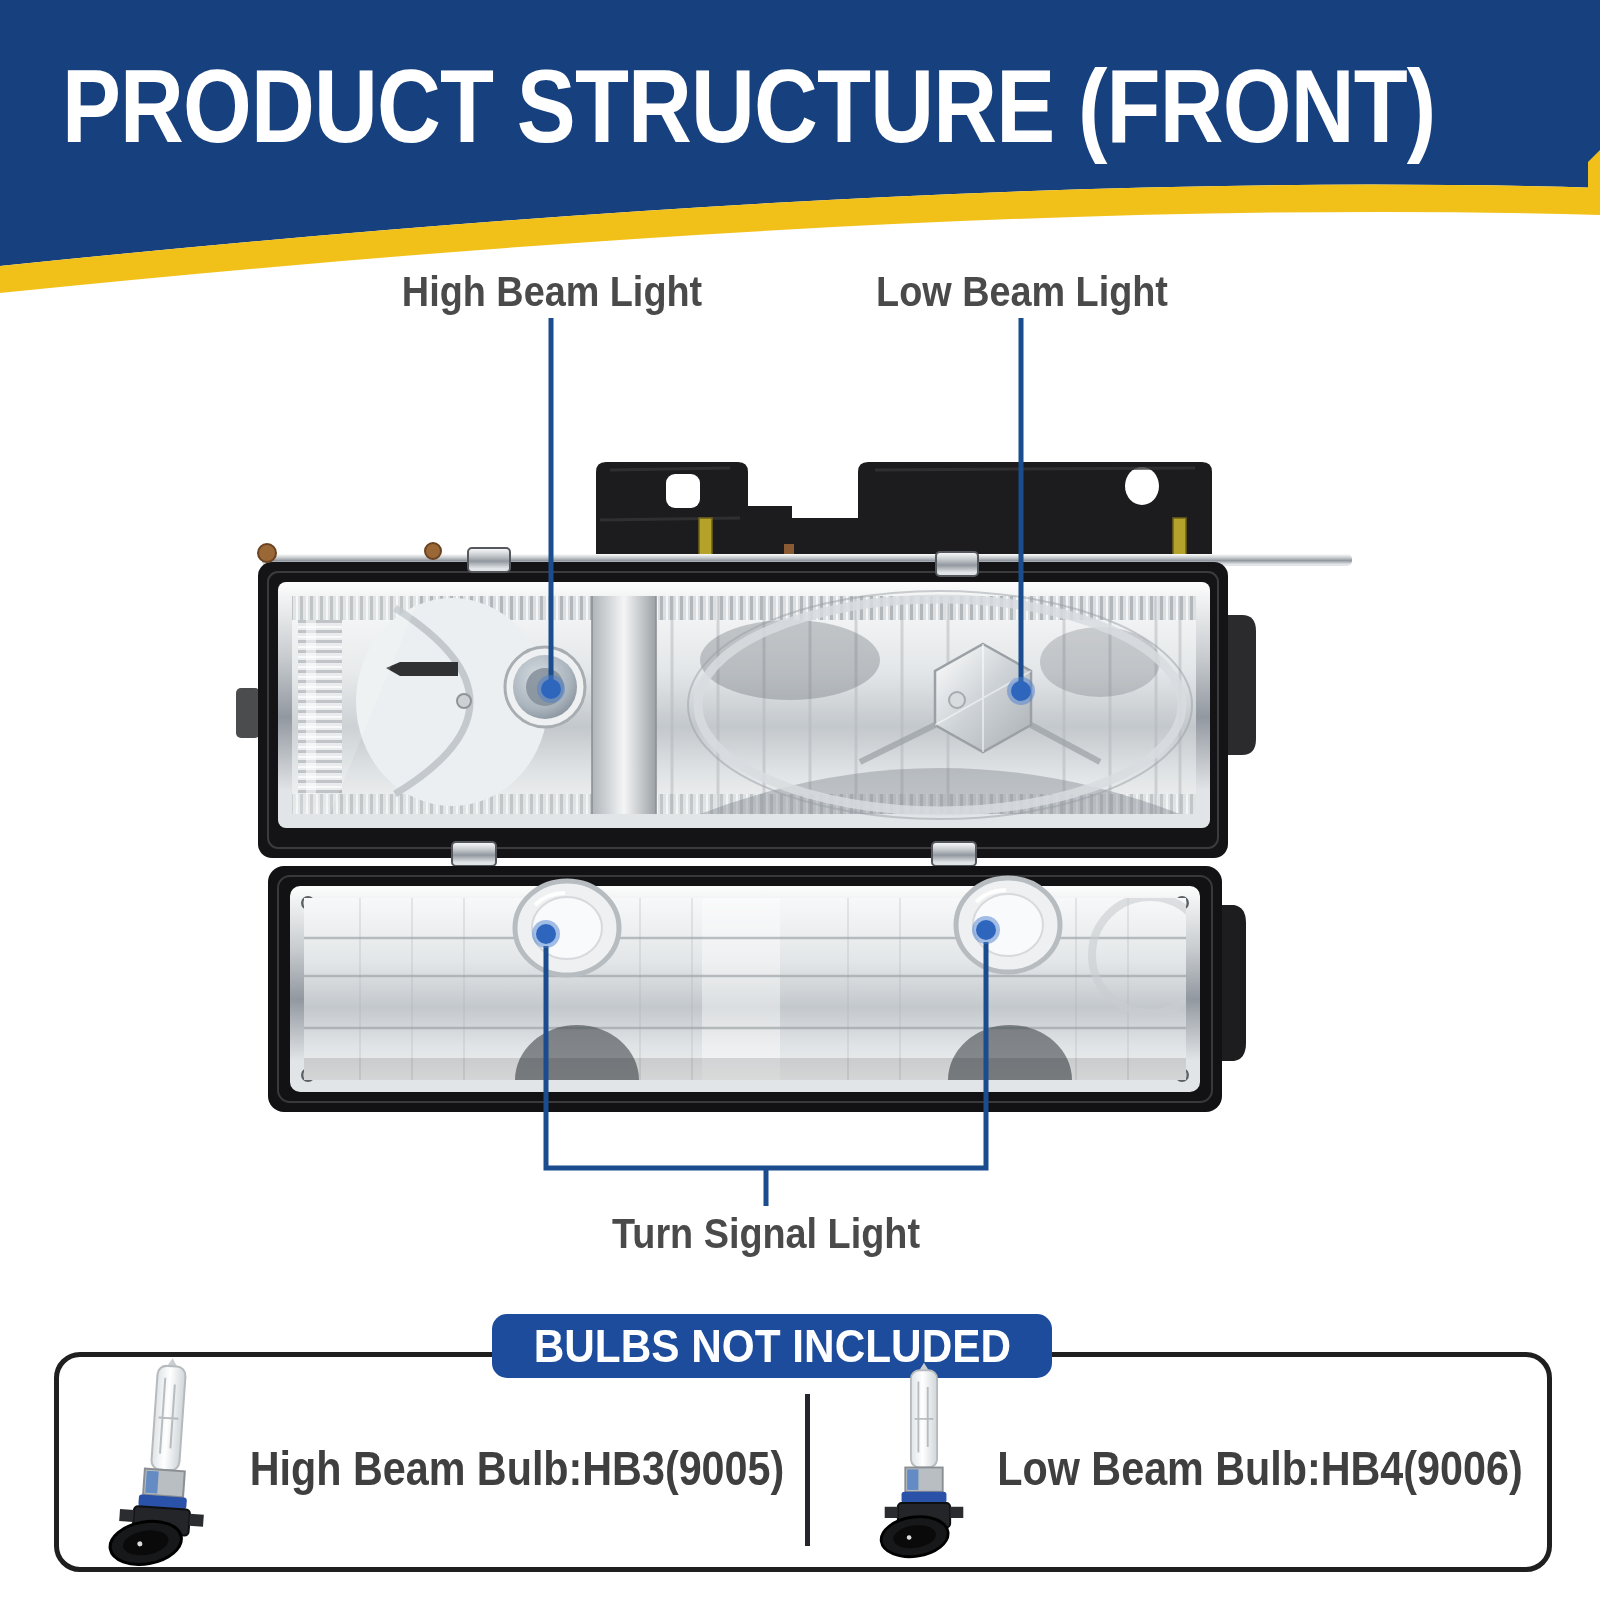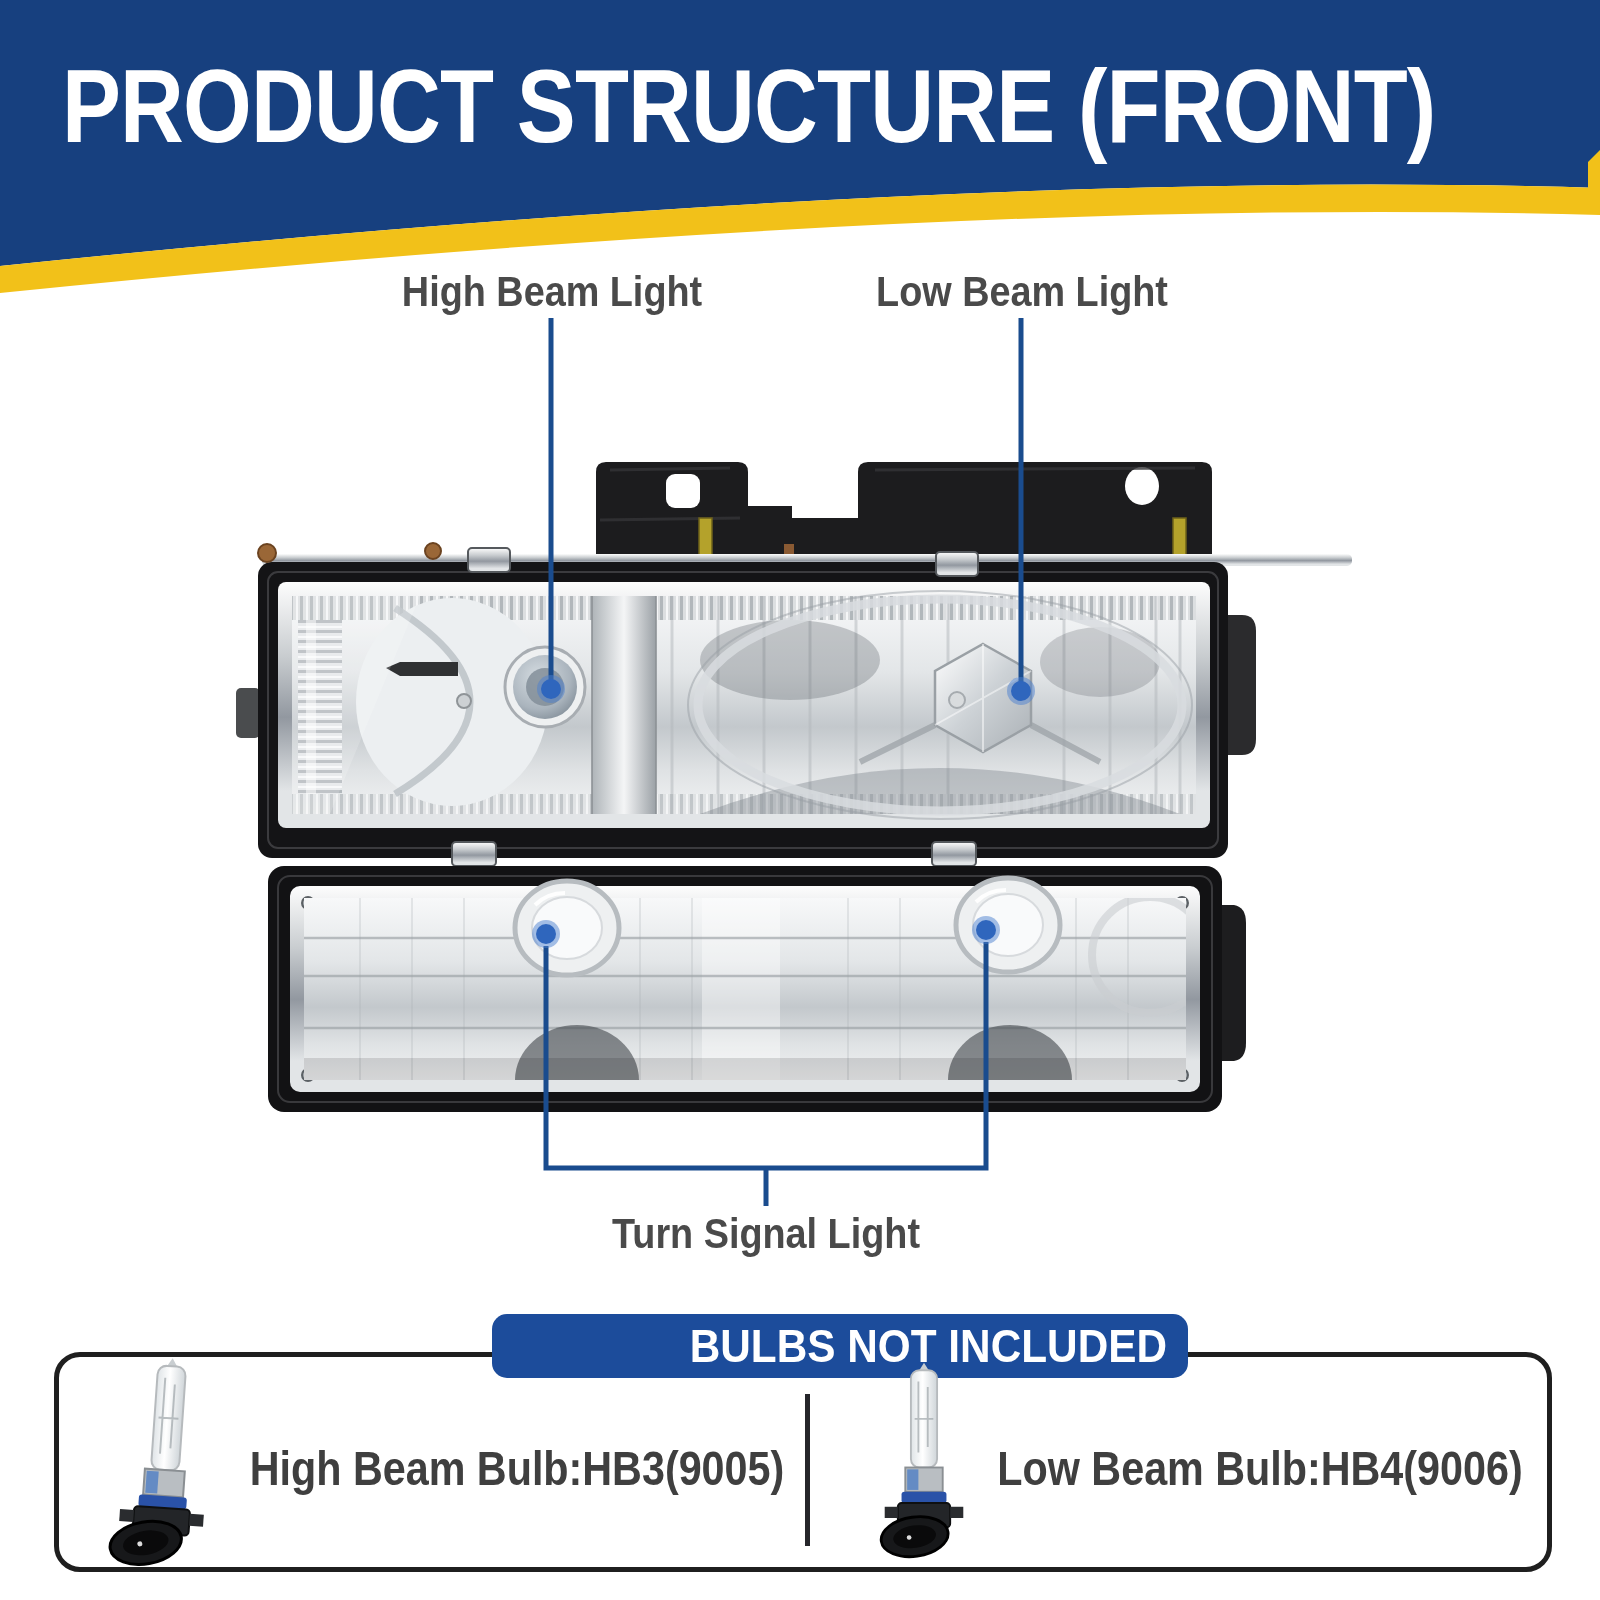--- a/index.html
+++ b/index.html
@@ -27,22 +27,22 @@
 
   
   #product-svg{left:0;top:0;pointer-events:none;}
 
   
   .bulbs-box{
     left:54px;top:1352px;width:1498px;height:220px;box-sizing:border-box;
     border:5px solid #1f1f1f;border-radius:26px;background:#fff;
   }
   .bulbs-header{
-    left:492px;top:1314px;width:696px;height:64px;line-height:64px;
-    background:#1c4c9b;border-radius:15px;text-align:right;
+    left:492px;top:1314px;width:560px;height:64px;line-height:64px;
+    background:#1c4c9b;border-radius:15px;text-align:center;
     color:#fff;font-size:46px;font-weight:700;
   }
   .bulbs-header span{display:inline-block;transform:scaleX(.92);white-space:nowrap;}
   .bulbs-divider{left:805px;top:1394px;width:5px;height:152px;background:#26262a;}
   .bulb-label{
     color:#3f3f3f;font-size:48px;font-weight:700;white-space:nowrap;
     transform:translate(-50%,-50%) scaleX(.86);transform-origin:center;
   }
   #bulb-label-high{left:517px;top:1468px;}
   #bulb-label-low{left:1260px;top:1468px;}

